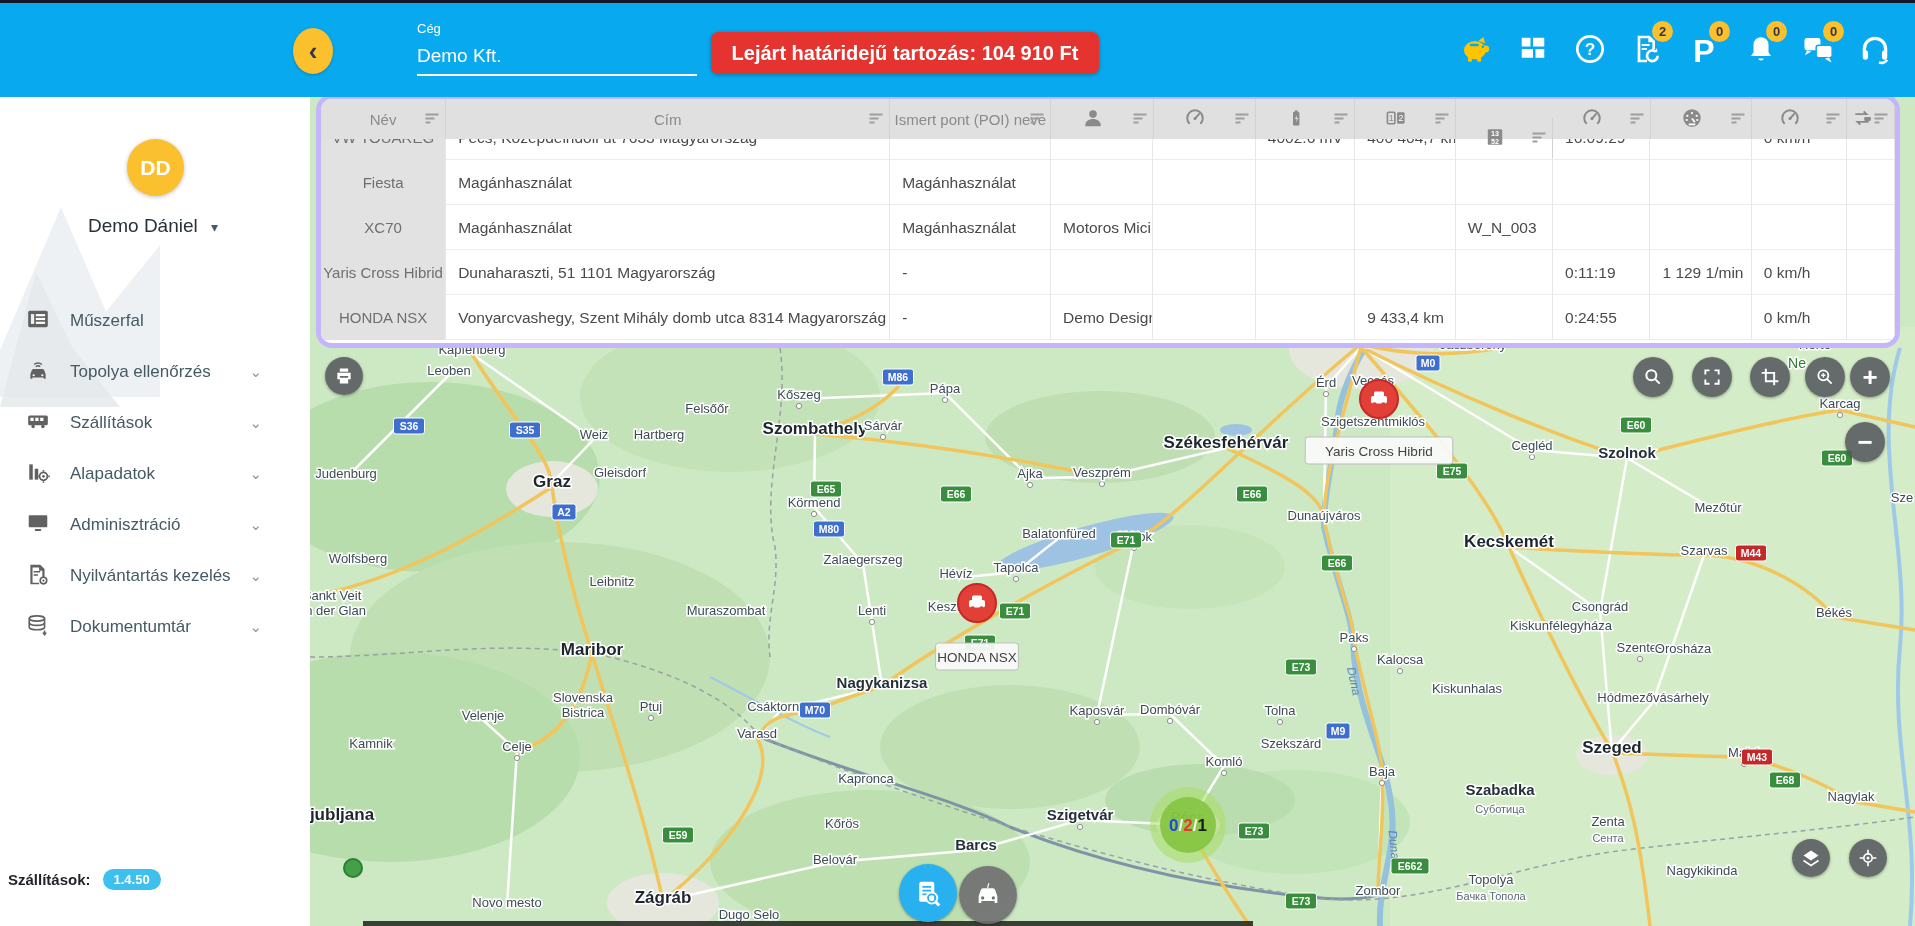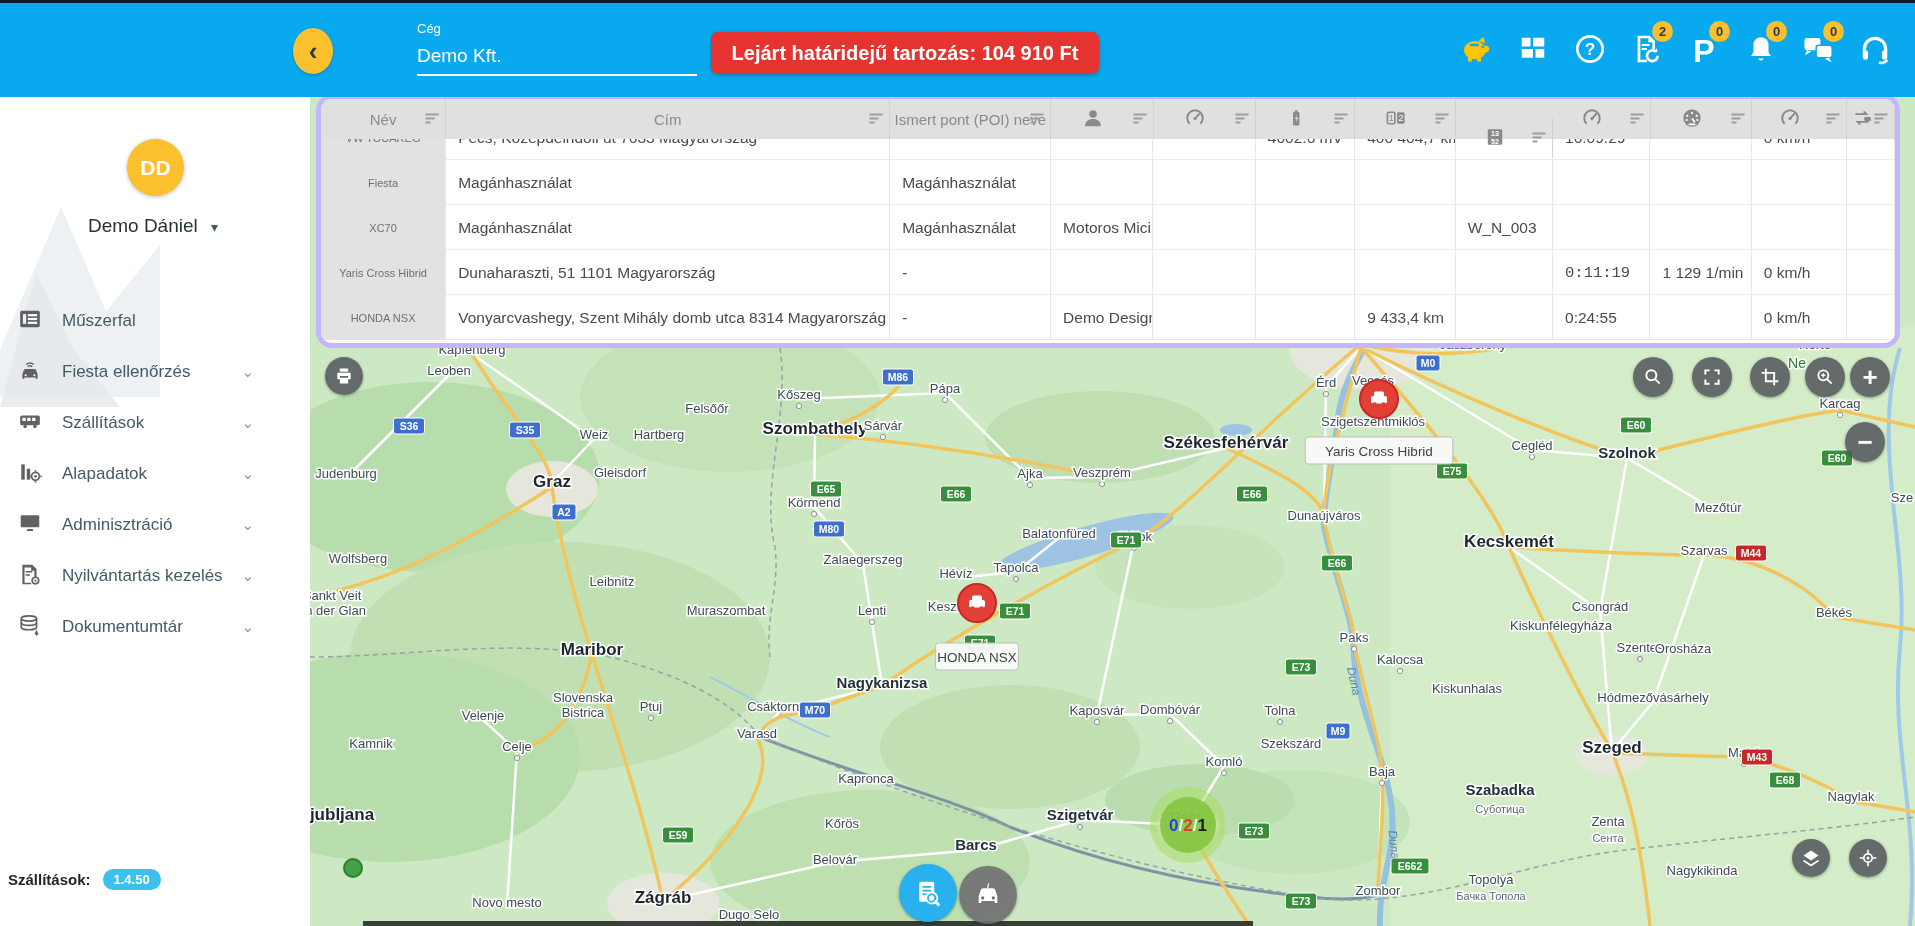--- a/index.html
+++ b/index.html
@@ -29,21 +29,21 @@
   .sidebar { position:absolute; left:0; top:97px; width:310px; height:829px; background:#fff; z-index:6; overflow:hidden; }
   .side-deco1 { position:absolute; left:-20px; top:110px; width:180px; height:190px; background:#eef1f3;
     clip-path:polygon(0 100%, 45% 0, 70% 55%, 100% 20%, 100% 100%); }
   .side-deco2 { position:absolute; left:0px; top:160px; width:120px; height:150px; background:#e4e8ea;
     clip-path:polygon(0 100%, 30% 10%, 60% 60%, 100% 100%); opacity:.8; }
   .avatar { position:absolute; left:127px; top:42px; width:57px; height:57px; border-radius:50%;
     background:#fbc02d; color:#fff; font-weight:bold; font-size:21px; display:flex; align-items:center;
     justify-content:center; box-shadow:0 1px 4px rgba(0,0,0,.25); }
   .username { position:absolute; left:0; top:118px; width:306px; text-align:center; font-size:19px; color:#263238; cursor:pointer; }
   .username .chev { font-size:14px; color:#455a64; margin-left:8px; }
-  .menu { position:absolute; left:0; top:198px; width:278px; }
+  .menu { position:absolute; left:8px; top:198px; width:278px; }
   .menu-item { height:51px; display:flex; align-items:center; padding:0 24px 0 18px; cursor:pointer; }
   .menu-item svg { flex:0 0 24px; }
   .menu-item .mlabel { margin-left:20px; font-size:17px; color:#455a64; flex:1; }
   .menu-item .mchev { color:#8a959c; font-size:15px; }
   .version { position:absolute; left:8px; top:772px; display:flex; align-items:center; }
   .version .vlabel { font-size:15px; font-weight:bold; color:#1f2328; }
   .version .vpill { margin-left:12px; background:#3ec0ef; color:#fff; font-size:13px; font-weight:bold;
     padding:3px 11px; border-radius:11px; }
 
   
@@ -52,21 +52,21 @@
   .thead { display:flex; height:40px; background:#e0e0e0; position:relative; z-index:2; }
   .th { position:relative; display:flex; align-items:center; justify-content:center; height:40px;
     border-right:1px solid #d2d2d2; color:#8a8a8a; font-size:15px; overflow:hidden; }
   .th .filter { position:absolute; right:5px; top:13px; }
   .th.icon-th svg.colicon { margin-right:18px; }
   .tbody { position:relative; height:204px; overflow:hidden; }
   .tbody-inner { position:relative; top:-24px; }
   .tr { display:flex; height:45px; background:#fff; border-bottom:1px solid #ececec; }
   .td { height:45px; display:flex; align-items:center; padding-left:12px; font-size:15.5px; color:#4a4a4a;
     border-right:1px solid #e7e7e7; overflow:hidden; white-space:nowrap; }
-  .td.name { background:#e2e2e2; color:#6f6f6f; font-size:11px; justify-content:center; padding-left:2px; padding-right:2px; }
+  .td.name { background:#e2e2e2; color:#6f6f6f; font-size:15px; justify-content:center; padding-left:2px; padding-right:2px; }
 
   
   #map-wrap { position:absolute; left:310px; top:97px; width:1605px; height:829px; z-index:1; overflow:hidden; }
   .map-label { fill:#3d4b54; font-size:13px; paint-order:stroke; stroke:#ffffff; stroke-width:3px; text-anchor:middle; }
   .map-label.b { fill:#24313a; font-size:15px; font-weight:bold; }
   .map-label.B { fill:#1d262e; font-size:17px; font-weight:bold; }
   .map-label.y { fill:#5c6b75; font-size:11px; }
   .map-label.g { fill:#2e7d32; font-size:14px; }
   .map-label.w { fill:#5a86ad; font-size:12px; font-style:italic; stroke:none; }
   .badge-txt { fill:#fff; font-size:10.5px; font-weight:bold; text-anchor:middle; }
@@ -615,21 +615,21 @@
           </div>
           <div class="tr">
             <div class="td name" style="width: 126px;">Yaris Cross Hibrid</div>
             <div class="td" style="width: 447px;">Dunaharaszti, 51 1101 Magyarország</div>
             <div class="td" style="width: 162px;">-</div>
             <div class="td" style="width: 103px;"></div>
             <div class="td" style="width: 103px;"></div>
             <div class="td" style="width: 100px;"></div>
             <div class="td" style="width: 101px;"></div>
             <div class="td" style="width: 98px;"></div>
-            <div class="td" style="width: 98px; font-family: Liberation Mono, monospace;">0:11:19</div>
+            <div class="td" style="width: 98px;">0:11:19</div>
             <div class="td" style="width: 102px;">1 129 1/min</div>
             <div class="td" style="width: 96px;">0 km/h</div>
             <div class="td" style="width: 48px;"></div>
           </div>
           <div class="tr">
             <div class="td name" style="width: 126px;">HONDA NSX</div>
             <div class="td" style="width: 447px;">Vonyarcvashegy, Szent Mihály domb utca 8314 Magyarország</div>
             <div class="td" style="width: 162px;">-</div>
             <div class="td" style="width: 103px;">Demo Design</div>
             <div class="td" style="width: 103px;"></div>
@@ -742,21 +742,21 @@
           <span class="mlabel">Műszerfal</span>
         </div>
         <div class="menu-item">
           <span><svg width="24" height="24" viewBox="0 0 22 22">
               <path d="M7.5 6a5 5 0 0 1 7 0" fill="none" stroke="#616161" stroke-width="1.4"></path>
               <path d="M9 8a2.8 2.8 0 0 1 4 0" fill="none" stroke="#616161" stroke-width="1.4"></path>
               <path d="M4 15l1.2-3.6A1.8 1.8 0 0 1 6.9 10h8.2a1.8 1.8 0 0 1 1.7 1.4L18 15v4h-1.8v-1.2H5.8V19H4z" fill="#616161"></path>
               <circle cx="7" cy="15.8" r="1" fill="#fff"></circle>
               <circle cx="15" cy="15.8" r="1" fill="#fff"></circle>
             </svg></span>
-          <span class="mlabel">Fiesta ellenőrzés</span>
+          <span class="mlabel">Topolya ellenőrzés</span>
           <span class="mchev">⌄</span>
         </div>
         <div class="menu-item">
           <span><svg width="24" height="24" viewBox="0 0 22 22">
               <rect x="2" y="6" width="18" height="9" rx="1.5" fill="#616161"></rect>
               <rect x="4" y="8" width="3" height="3" fill="#fff"></rect>
               <rect x="8.5" y="8" width="3" height="3" fill="#fff"></rect>
               <rect x="13" y="8" width="3" height="3" fill="#fff"></rect>
               <circle cx="6.5" cy="16" r="1.6" fill="#616161"></circle>
               <circle cx="15.5" cy="16" r="1.6" fill="#616161"></circle>

